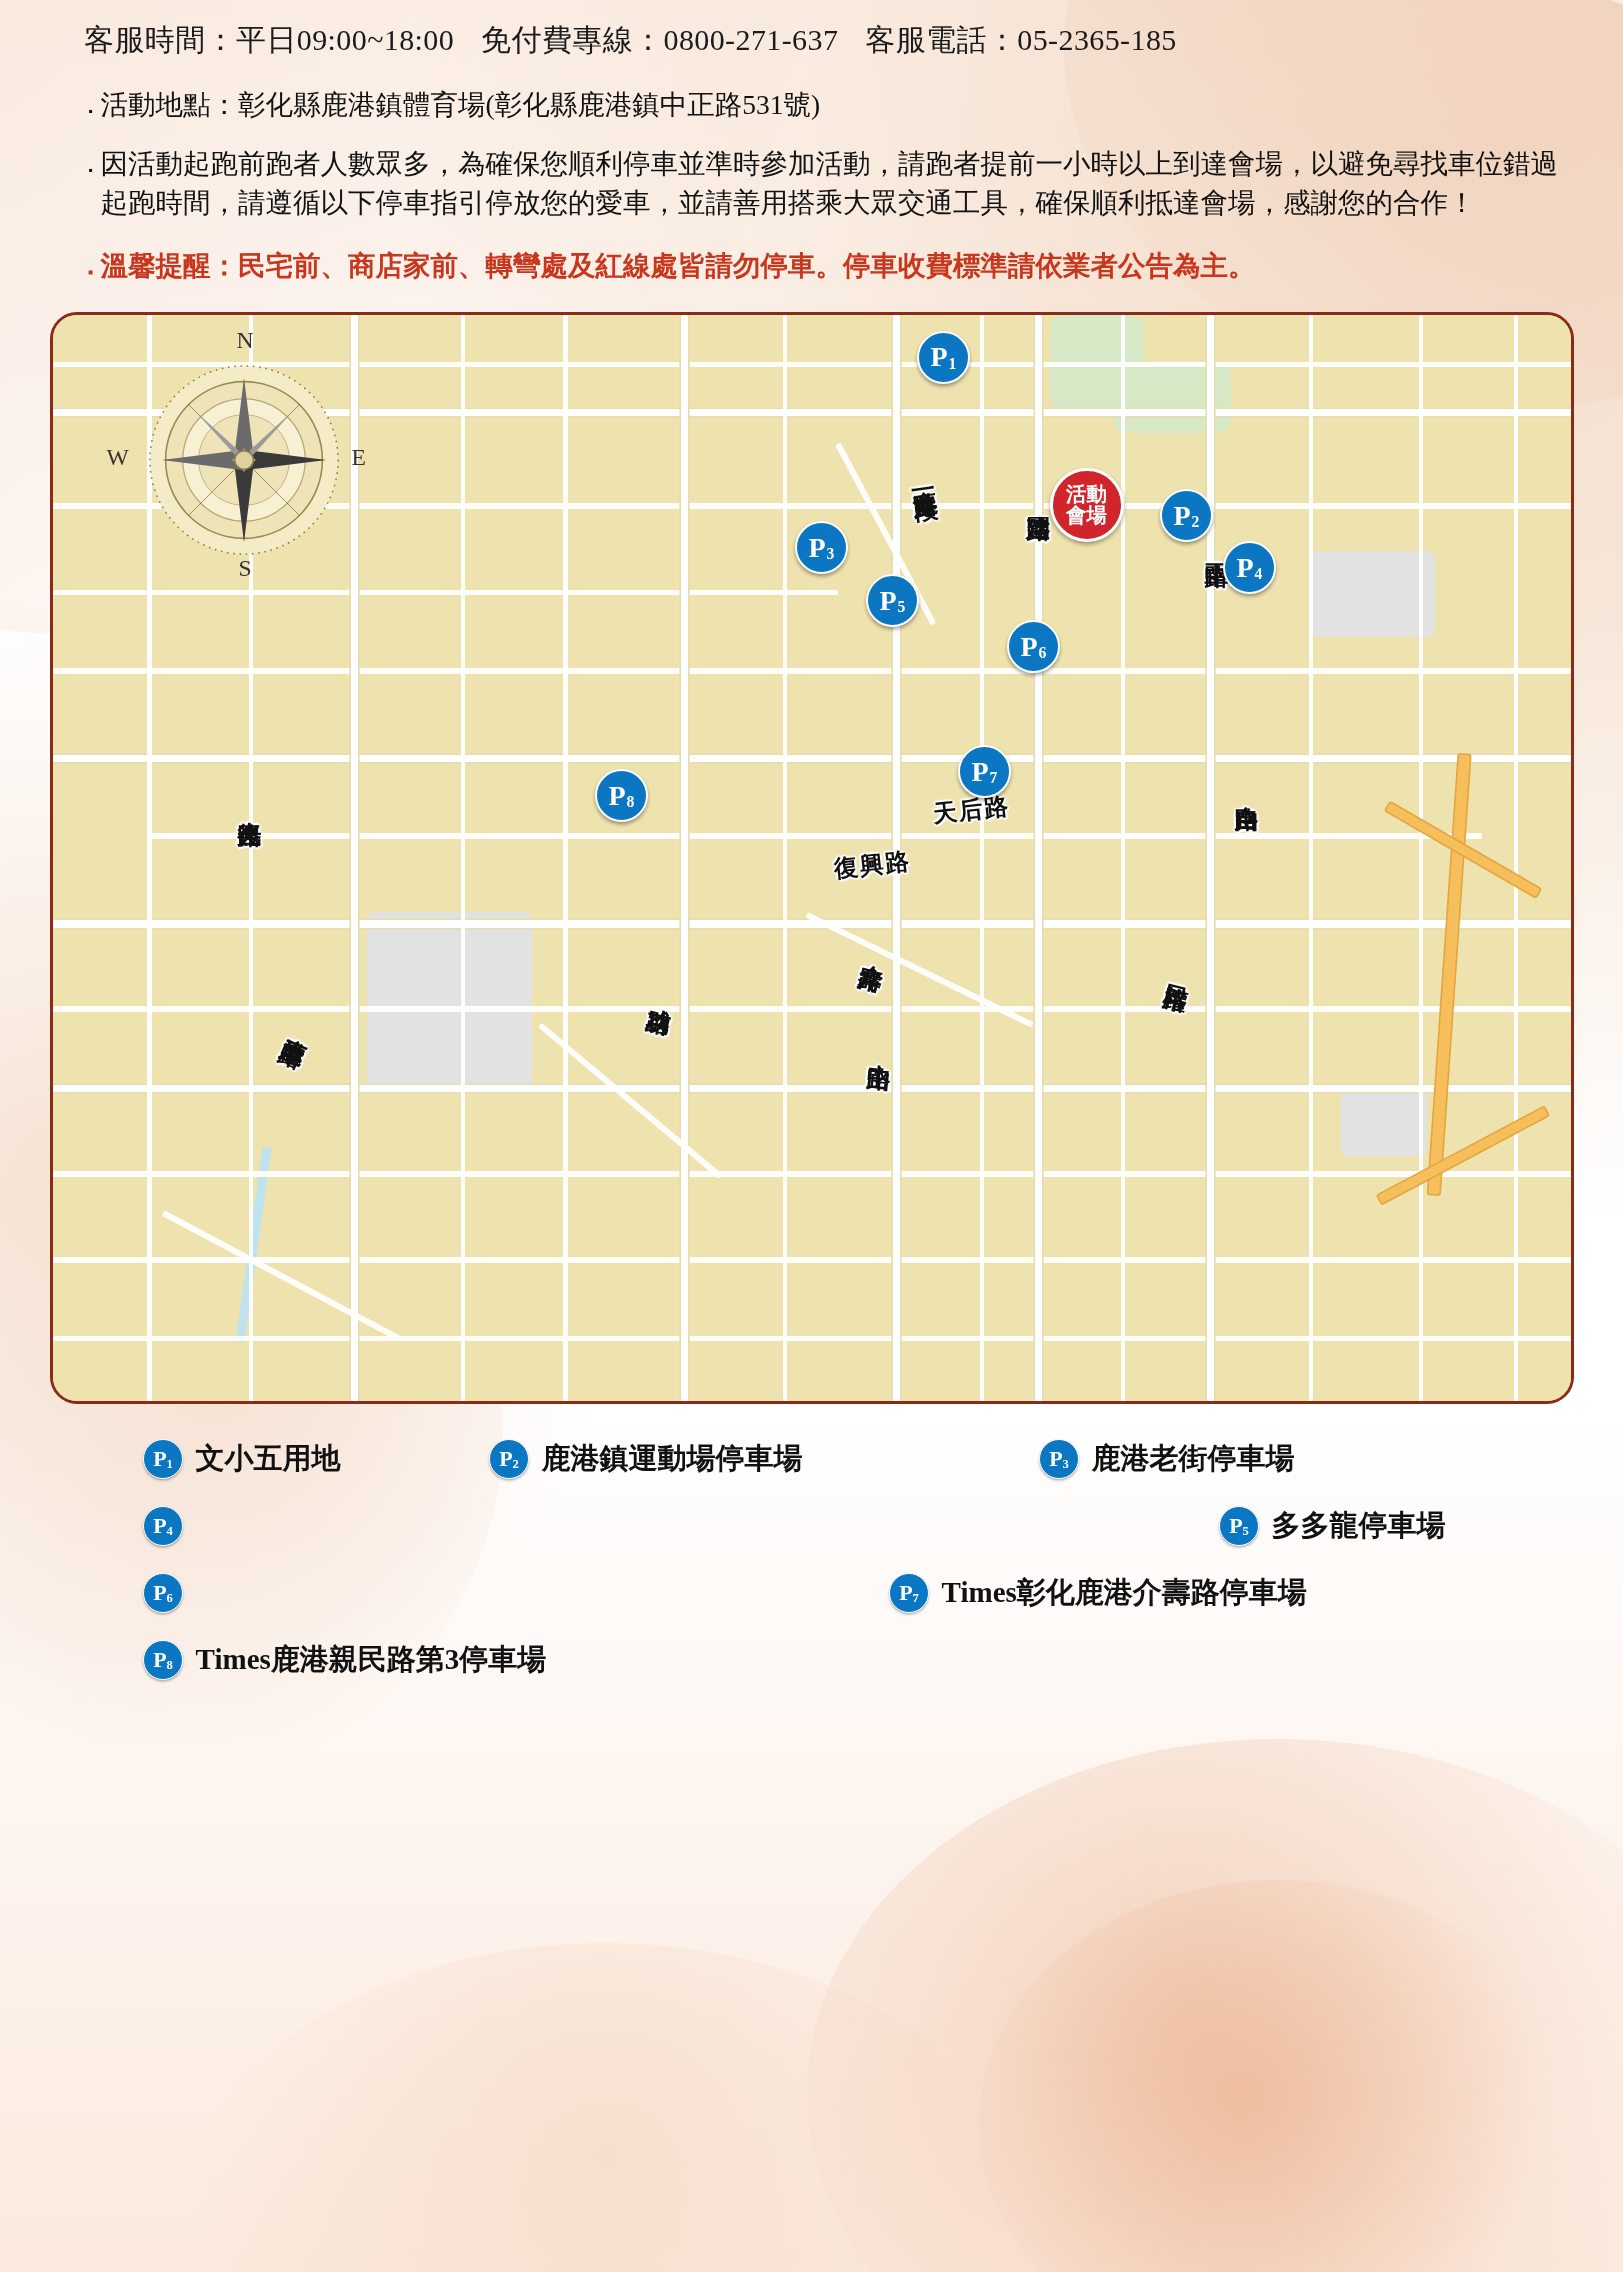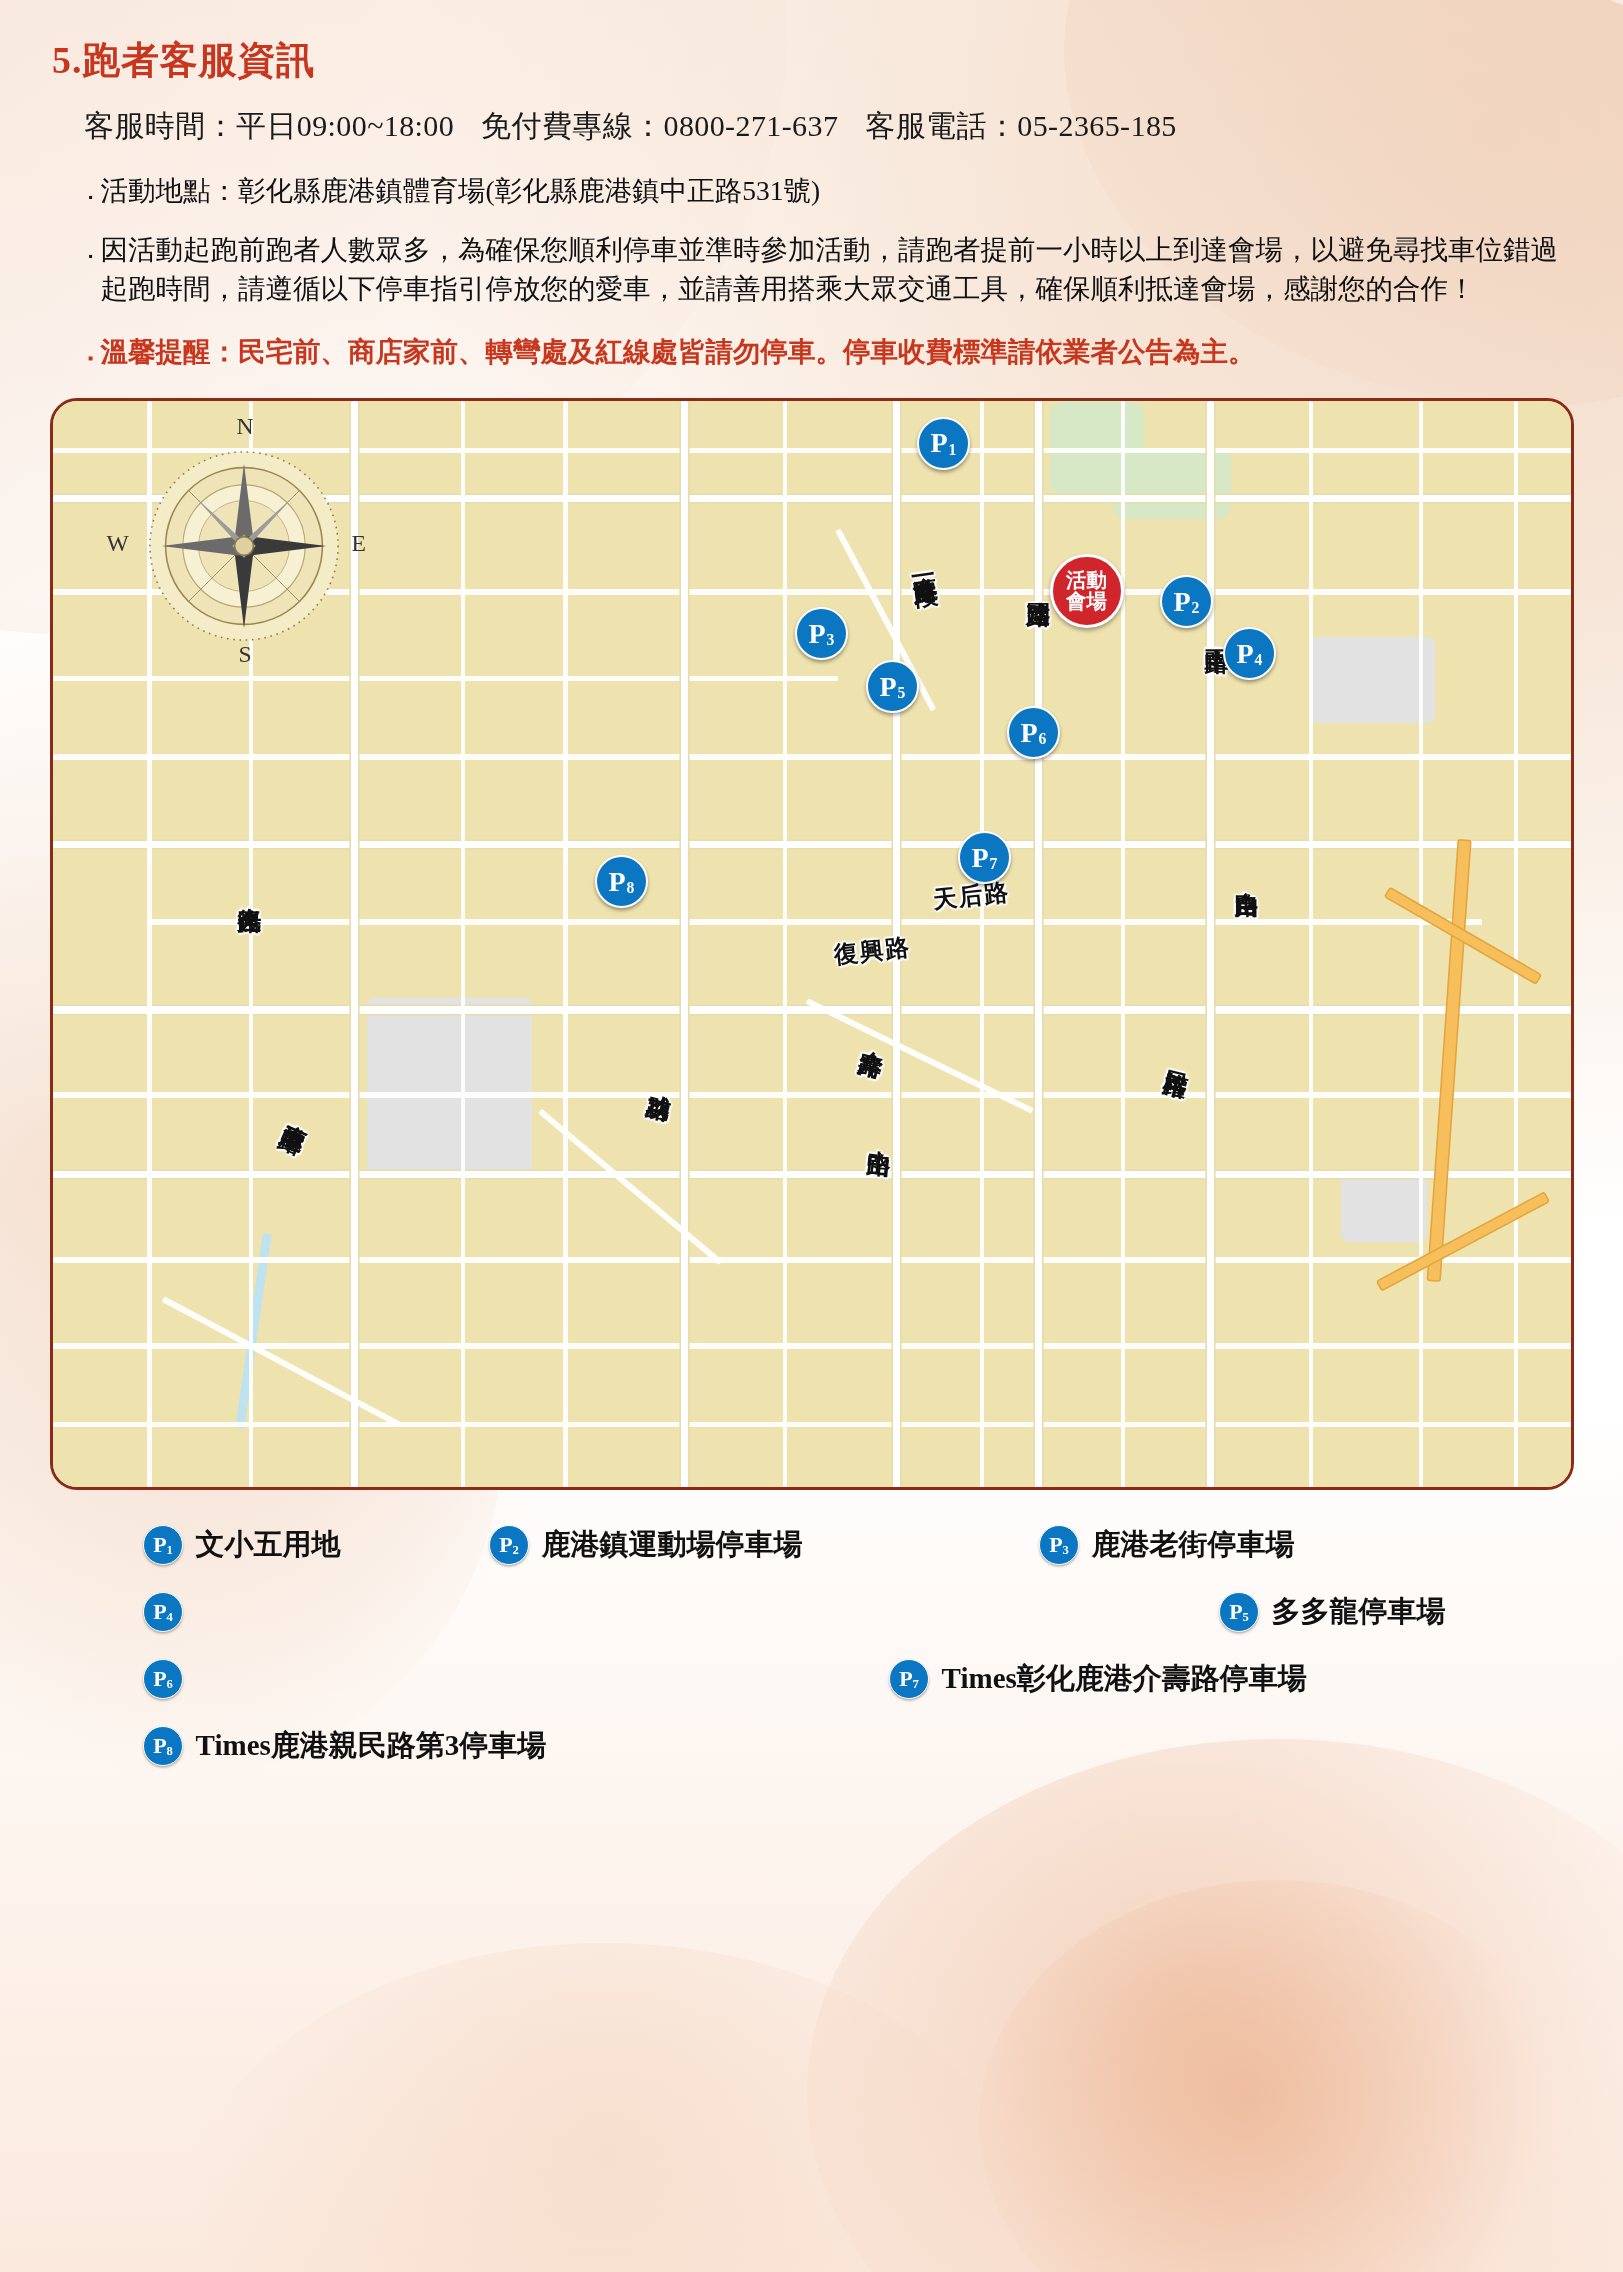--- a/index.html
+++ b/index.html
@@ -321,21 +321,20 @@
 <div class="bg-swoosh-a"></div>
 <div class="bg-swoosh-b"></div>
 <div class="bg-corner-lines"></div>
 <div class="bg-ellipse-1"></div>
 <div class="bg-ellipse-4"></div>
 <div class="bg-ellipse-2"></div>
 <div class="bg-ellipse-3"></div>
 
 <div class="page">
 
-  <h2 id="sec5-heading" class="section-heading">5.跑者客服資訊</h2>
 
   <div class="service-line">
     <span>客服時間：平日09:00~18:00</span><span class="gap-s"></span><span>免付費專線：0800-271-637</span><span class="gap-m"></span><span>客服電話：05-2365-185</span>
   </div>
 
 
   <div class="bullet" id="bullet-venue">
     <span class="dot">．</span>
     <span class="txt">活動地點：彰化縣鹿港鎮體育場(彰化縣鹿港鎮中正路531號)</span>
   </div>

